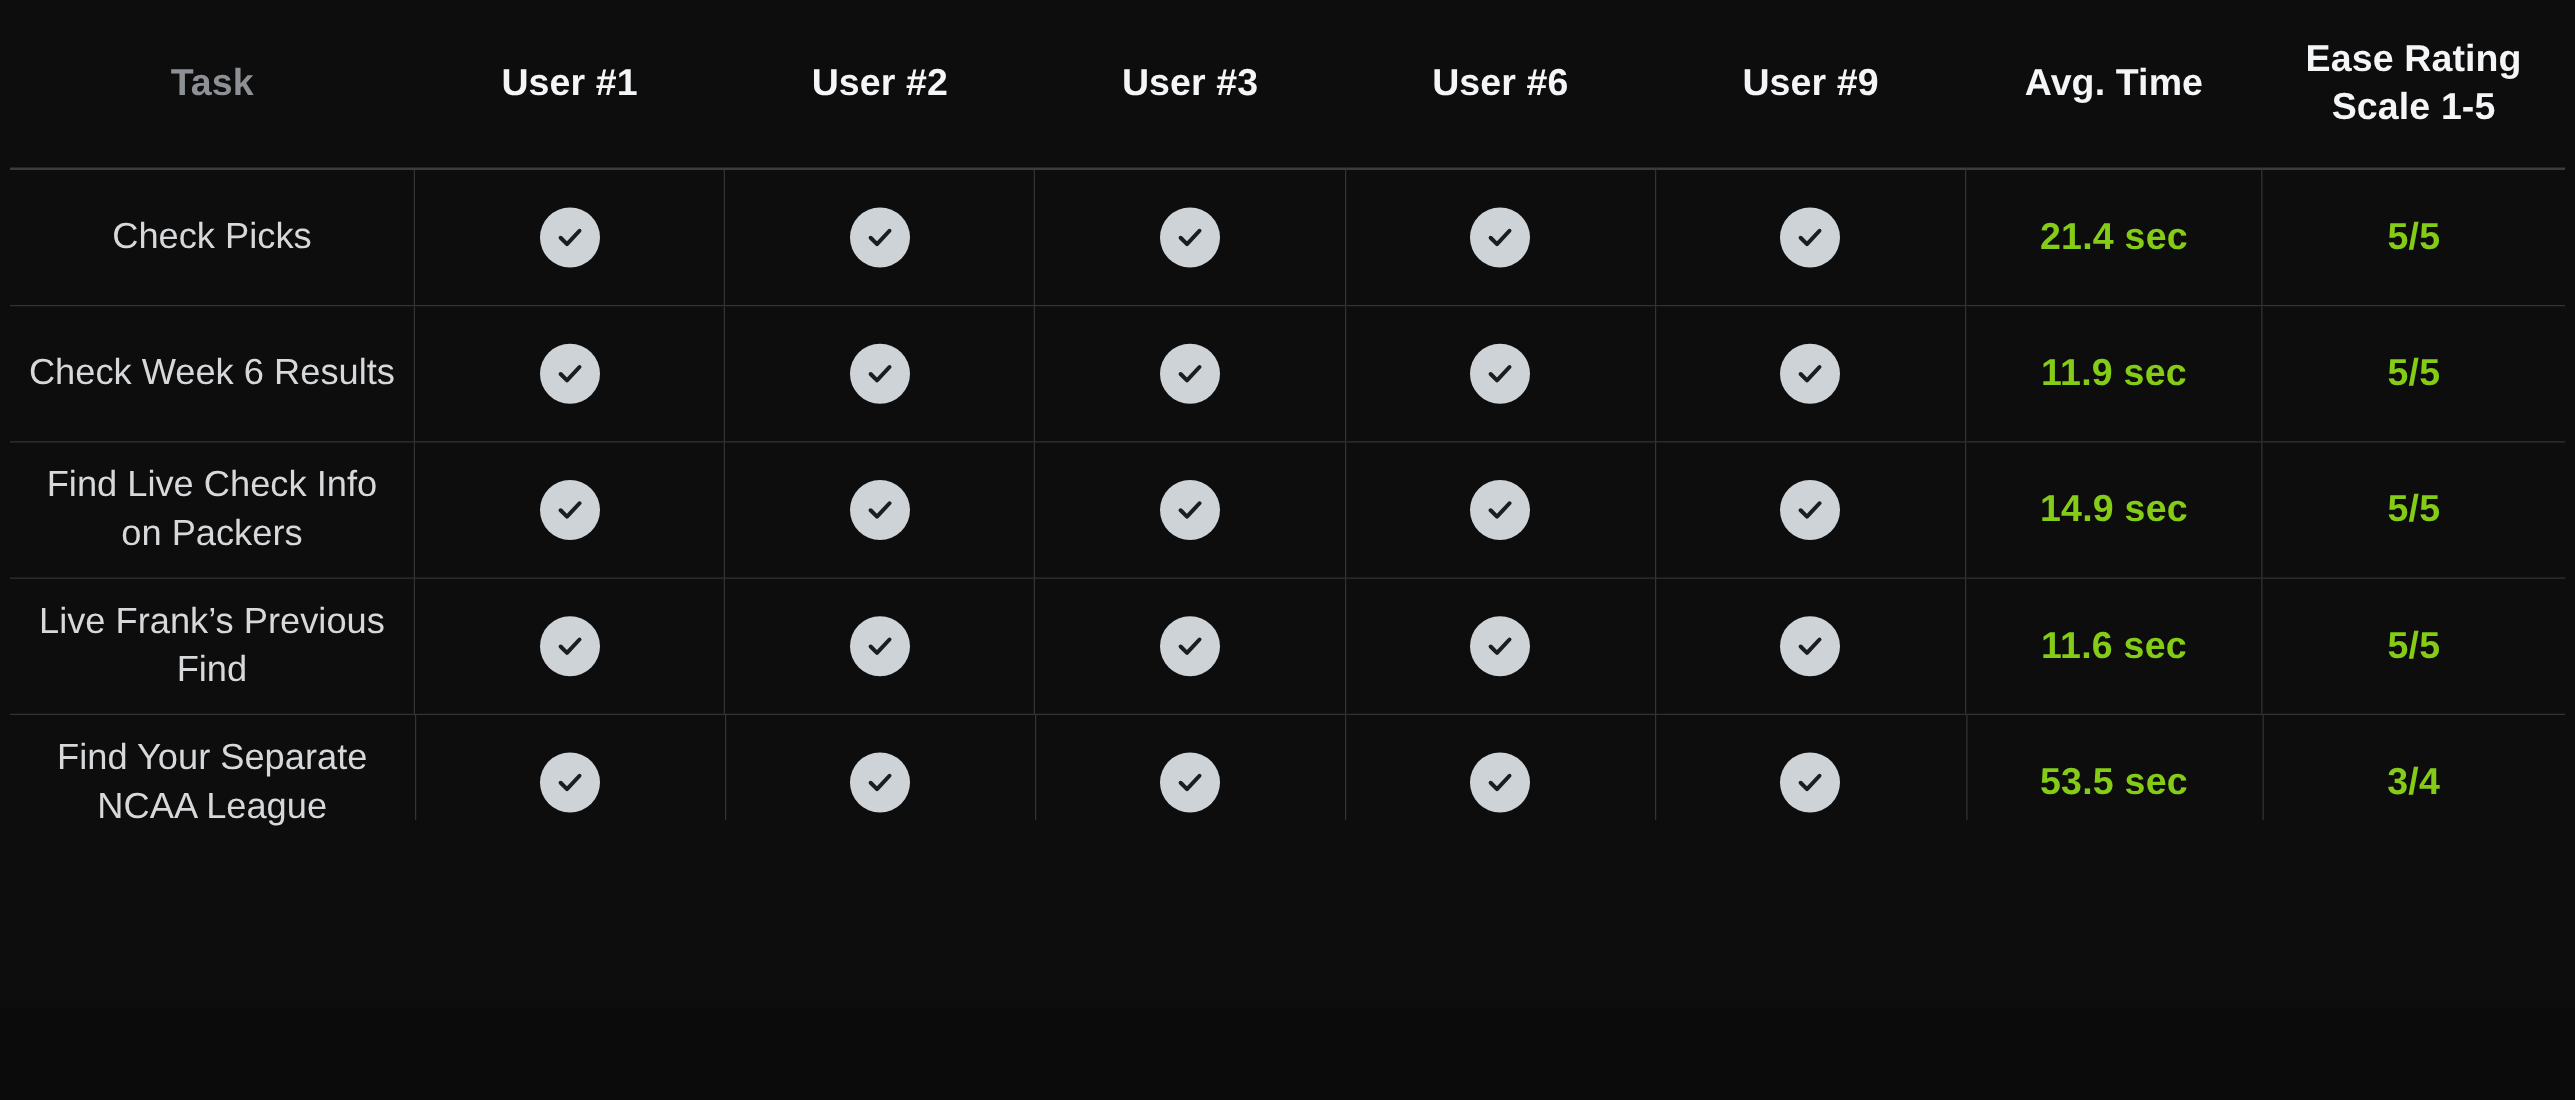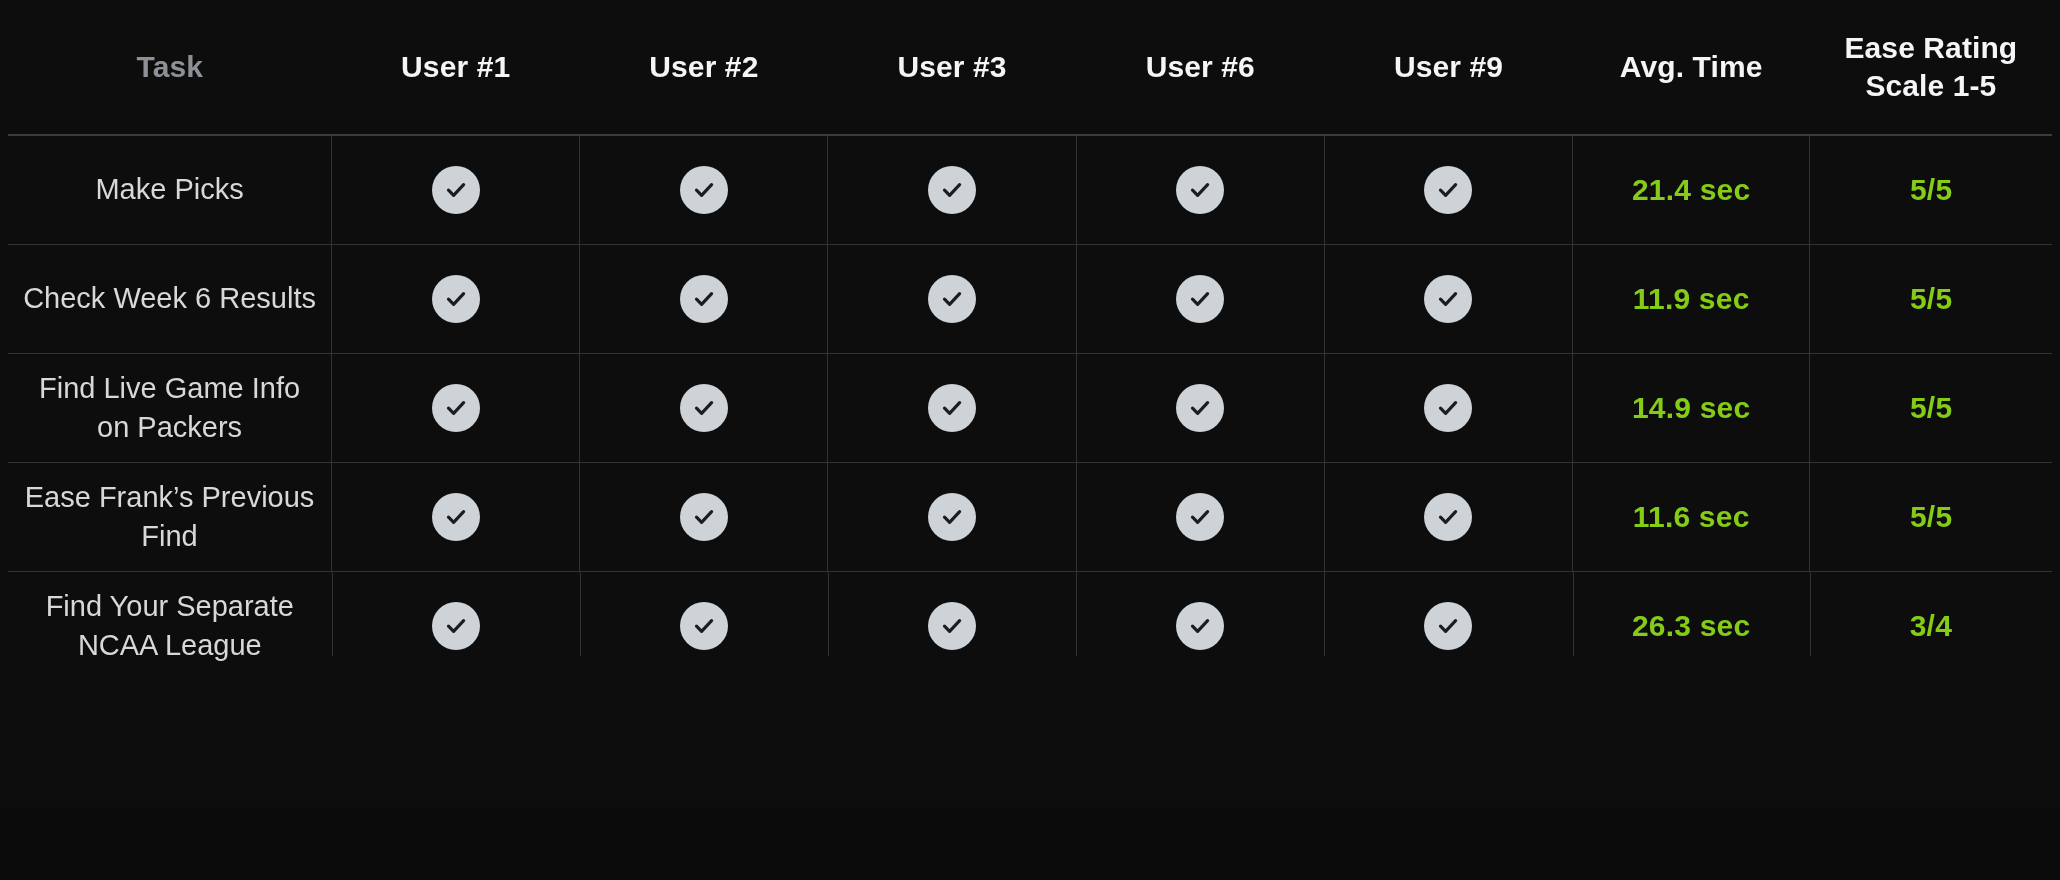--- a/index.html
+++ b/index.html
@@ -150,21 +150,21 @@
           <span class="hl">Ease Rating</span>
           <span class="hl">Scale 1-5</span>
         </th>
       </tr>
     </thead>
 
     <tbody>
 
       <tr>
         <td class="task-cell">
-          <span class="hl">Make Picks</span>
+          <span class="hl">Check Picks</span>
         </td>
         <td><span class="check"><svg width="28" height="28" viewBox="0 0 28 28">
                 <path d="M6.5 14.2 L11.6 19.3 L21.6 8.6" fill="none" stroke="#1b1d1f" stroke-width="3.2" stroke-linecap="round" stroke-linejoin="round"></path>
               </svg></span></td>
         <td><span class="check"><svg width="28" height="28" viewBox="0 0 28 28">
                 <path d="M6.5 14.2 L11.6 19.3 L21.6 8.6" fill="none" stroke="#1b1d1f" stroke-width="3.2" stroke-linecap="round" stroke-linejoin="round"></path>
               </svg></span></td>
         <td><span class="check"><svg width="28" height="28" viewBox="0 0 28 28">
                 <path d="M6.5 14.2 L11.6 19.3 L21.6 8.6" fill="none" stroke="#1b1d1f" stroke-width="3.2" stroke-linecap="round" stroke-linejoin="round"></path>
               </svg></span></td>
@@ -197,21 +197,21 @@
               </svg></span></td>
         <td><span class="check"><svg width="28" height="28" viewBox="0 0 28 28">
                 <path d="M6.5 14.2 L11.6 19.3 L21.6 8.6" fill="none" stroke="#1b1d1f" stroke-width="3.2" stroke-linecap="round" stroke-linejoin="round"></path>
               </svg></span></td>
         <td class="value-cell">11.9 sec</td>
         <td class="value-cell ease-cell">5/5</td>
       </tr>
 
       <tr>
         <td class="task-cell">
-          <span class="hl">Find Live Game</span>
+          <span class="hl">Find Live Check</span>
           <span class="hl">Info on Packers</span>
         </td>
         <td><span class="check"><svg width="28" height="28" viewBox="0 0 28 28">
                 <path d="M6.5 14.2 L11.6 19.3 L21.6 8.6" fill="none" stroke="#1b1d1f" stroke-width="3.2" stroke-linecap="round" stroke-linejoin="round"></path>
               </svg></span></td>
         <td><span class="check"><svg width="28" height="28" viewBox="0 0 28 28">
                 <path d="M6.5 14.2 L11.6 19.3 L21.6 8.6" fill="none" stroke="#1b1d1f" stroke-width="3.2" stroke-linecap="round" stroke-linejoin="round"></path>
               </svg></span></td>
         <td><span class="check"><svg width="28" height="28" viewBox="0 0 28 28">
                 <path d="M6.5 14.2 L11.6 19.3 L21.6 8.6" fill="none" stroke="#1b1d1f" stroke-width="3.2" stroke-linecap="round" stroke-linejoin="round"></path>
@@ -221,21 +221,21 @@
               </svg></span></td>
         <td><span class="check"><svg width="28" height="28" viewBox="0 0 28 28">
                 <path d="M6.5 14.2 L11.6 19.3 L21.6 8.6" fill="none" stroke="#1b1d1f" stroke-width="3.2" stroke-linecap="round" stroke-linejoin="round"></path>
               </svg></span></td>
         <td class="value-cell">14.9 sec</td>
         <td class="value-cell ease-cell">5/5</td>
       </tr>
 
       <tr>
         <td class="task-cell">
-          <span class="hl">Ease Frank’s</span>
+          <span class="hl">Live Frank’s</span>
           <span class="hl">Previous Find</span>
         </td>
         <td><span class="check"><svg width="28" height="28" viewBox="0 0 28 28">
                 <path d="M6.5 14.2 L11.6 19.3 L21.6 8.6" fill="none" stroke="#1b1d1f" stroke-width="3.2" stroke-linecap="round" stroke-linejoin="round"></path>
               </svg></span></td>
         <td><span class="check"><svg width="28" height="28" viewBox="0 0 28 28">
                 <path d="M6.5 14.2 L11.6 19.3 L21.6 8.6" fill="none" stroke="#1b1d1f" stroke-width="3.2" stroke-linecap="round" stroke-linejoin="round"></path>
               </svg></span></td>
         <td><span class="check"><svg width="28" height="28" viewBox="0 0 28 28">
                 <path d="M6.5 14.2 L11.6 19.3 L21.6 8.6" fill="none" stroke="#1b1d1f" stroke-width="3.2" stroke-linecap="round" stroke-linejoin="round"></path>
@@ -263,20 +263,20 @@
               </svg></span></td>
         <td class="has-rule"><span class="check"><svg width="28" height="28" viewBox="0 0 28 28">
                 <path d="M6.5 14.2 L11.6 19.3 L21.6 8.6" fill="none" stroke="#1b1d1f" stroke-width="3.2" stroke-linecap="round" stroke-linejoin="round"></path>
               </svg></span></td>
         <td class="has-rule"><span class="check"><svg width="28" height="28" viewBox="0 0 28 28">
                 <path d="M6.5 14.2 L11.6 19.3 L21.6 8.6" fill="none" stroke="#1b1d1f" stroke-width="3.2" stroke-linecap="round" stroke-linejoin="round"></path>
               </svg></span></td>
         <td class="has-rule"><span class="check"><svg width="28" height="28" viewBox="0 0 28 28">
                 <path d="M6.5 14.2 L11.6 19.3 L21.6 8.6" fill="none" stroke="#1b1d1f" stroke-width="3.2" stroke-linecap="round" stroke-linejoin="round"></path>
               </svg></span></td>
-        <td class="value-cell has-rule">26.3 sec</td>
+        <td class="value-cell has-rule">53.5 sec</td>
         <td class="value-cell ease-cell">3/4</td>
       </tr>
 
     </tbody>
   </table>
 
 </div>
 
 </body></html>

